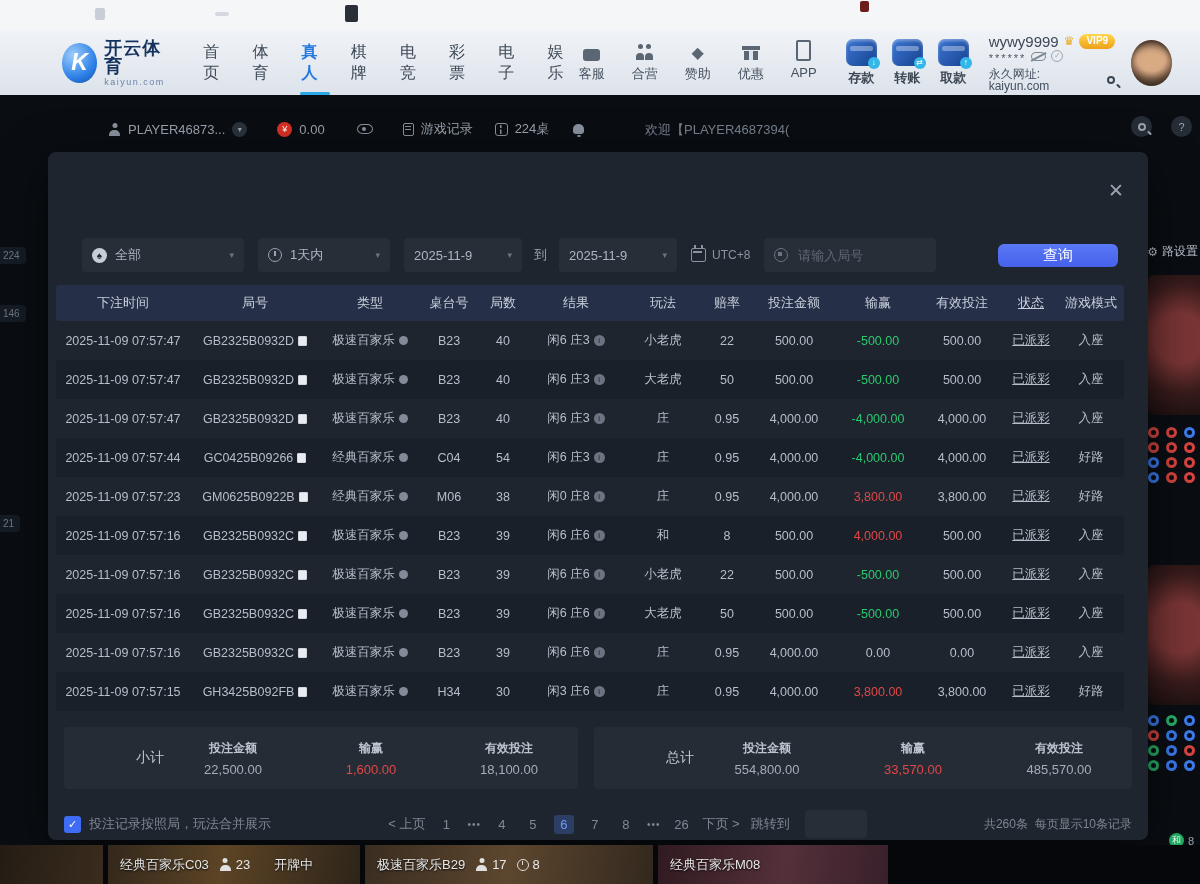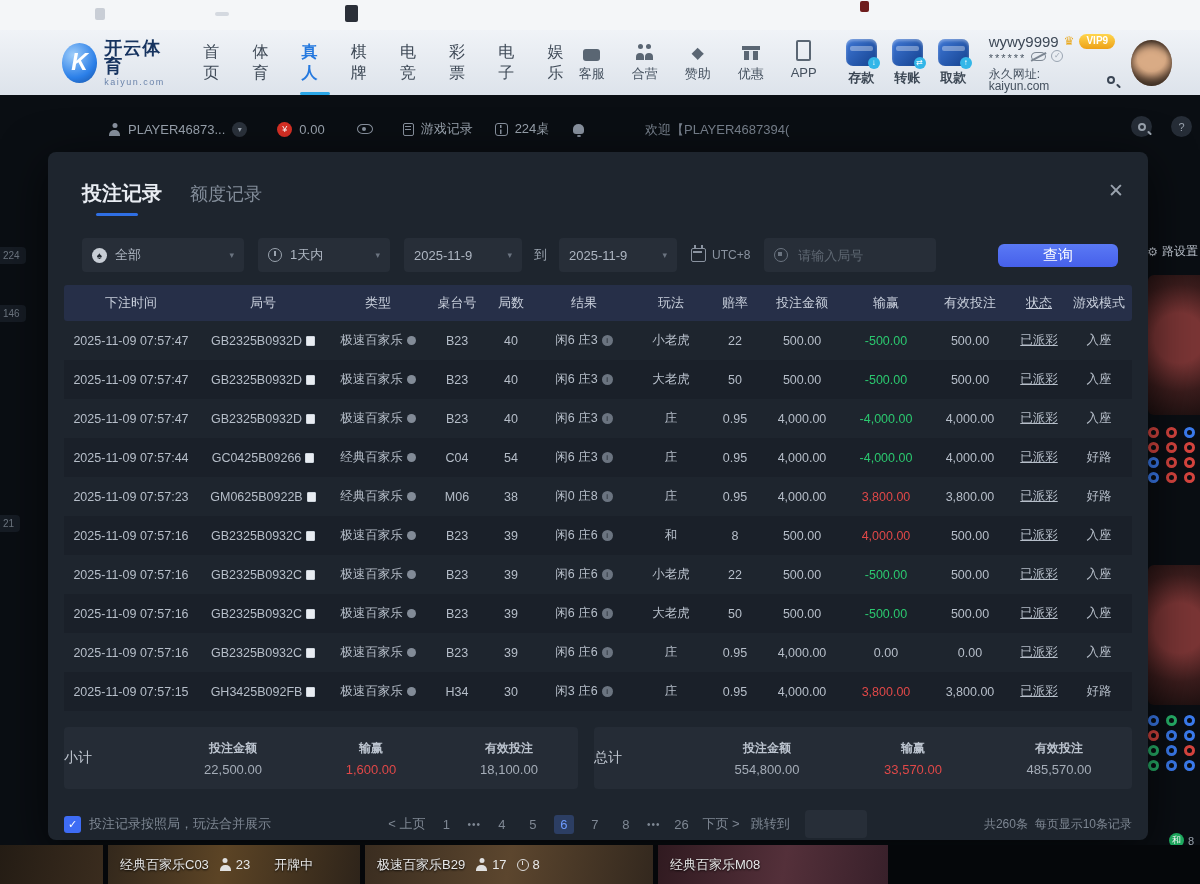--- a/index.html
+++ b/index.html
@@ -137,38 +137,38 @@
   .icon-cal::before{content:"";position:absolute;left:2px;top:-4px;width:1.6px;height:3px;background:#8a93a0;box-shadow:7px 0 0 #8a93a0;}
   .icon-cal::after{content:"";position:absolute;left:1px;top:2px;width:9px;height:1.6px;background:#8a93a0;}
   .search-pill{width:172px;height:34px;background:#272e38;border-radius:4px;display:flex;align-items:center;gap:8px;padding:0 10px;}
   .field-circ{width:14px;height:14px;border-radius:50%;border:1.6px solid #6b7480;position:relative;flex:none;}
   .field-circ::after{content:"";position:absolute;left:3px;top:3px;width:4px;height:4px;background:#6b7480;}
   .search-pill input{background:none;border:none;outline:none;color:#aeb6c2;font-size:13px;width:120px;}
   .search-pill input::placeholder{color:#5f6873;}
   .query-btn{margin-left:auto;width:120px;height:23px;border:none;border-radius:6px;color:#fff;font-size:15px;cursor:pointer;
     background:linear-gradient(#5a79f5,#4660ea);}
 
-  .table{position:absolute;left:16px;top:133px;width:1068px;}
+  .table{position:absolute;left:8px;top:133px;width:1068px;}
   .thead{display:flex;height:36px;align-items:center;background:#262f48;border-radius:3px;}
   .th{font-size:13px;color:#c9d0dc;text-align:center;}
   .trow{display:flex;height:39px;align-items:center;}
   .trow.alt{background:#1a2029;}
   .td{font-size:12.5px;color:#b6bec9;text-align:center;display:flex;align-items:center;justify-content:center;gap:4px;}
   .td.green{color:#2bc86f;}
   .td.redv{color:#e04848;}
   .c0{width:134px;}.c1{width:130px;}.c2{width:100px;}.c3{width:58px;}.c4{width:50px;}.c5{width:96px;}
   .c6{width:78px;}.c7{width:50px;}.c8{width:84px;}.c9{width:84px;}.c10{width:84px;}.c11{width:54px;text-decoration:underline;}.c12{width:66px;}
   .copy-ic{width:9px;height:10px;border:1.3px solid #cfd6de;border-radius:1px;position:relative;display:inline-block;background:#e8ecf1;cursor:pointer;flex:none;}
   .type-dot{width:9px;height:9px;border-radius:50%;background:#828b97;display:inline-block;flex:none;}
   .info-dot{width:11px;height:11px;border-radius:50%;background:#6b7480;color:#1e252e;font-size:8px;display:inline-flex;align-items:center;justify-content:center;cursor:pointer;flex:none;}
 
   .sumbox{position:absolute;height:62px;background:#252c36;border-radius:4px;display:flex;align-items:center;top:575px;}
   .sumbox.left{left:16px;width:514px;}
   .sumbox.right{left:546px;width:538px;}
-  .sum-label{width:100px;text-align:left;color:#c0c7d1;font-size:14px;}
+  .sum-label{width:100px;text-align:right;color:#c0c7d1;font-size:14px;}
   .sum-col{flex:1;text-align:center;}
   .sum-h{font-size:12px;font-weight:bold;color:#bcc4cf;}
   .sum-v{font-size:13px;color:#a5adb8;margin-top:5px;}
   .sum-v.red{color:#e04848;}
 
   .m-footer{position:absolute;left:16px;right:16px;top:656px;height:32px;display:flex;align-items:center;color:#7f8894;font-size:13px;}
   .cbox{width:17px;height:17px;border-radius:3px;background:#3e6cf5;color:#fff;font-size:11px;display:flex;align-items:center;justify-content:center;cursor:pointer;margin-right:8px;flex:none;}
   .pager{display:flex;align-items:center;gap:11px;margin-left:auto;margin-right:auto;}
   .pg{cursor:pointer;}
   .pg.ell{cursor:default;letter-spacing:1px;font-size:10px;}
@@ -357,24 +357,20 @@
           <span class="bead blue"></span>
         </div>
       <div class="tie-row">
         <span class="tie-circ">和</span>
         <span>8</span>
       </div>
     </div>
 
     <div class="modal">
       <button class="close-btn">✕</button>
-      <div class="tabs">
-        <div class="tab active">投注记录</div>
-        <div class="tab">额度记录</div>
-      </div>
 
       <div class="filters">
         <div class="pill p-type">
           <span class="spade-circ">♠</span>
           <span>全部</span>
           <span class="arrow">▾</span>
         </div>
         <div class="pill p-time">
           <span class="icon-clock"></span>
           <span>1天内</span>

